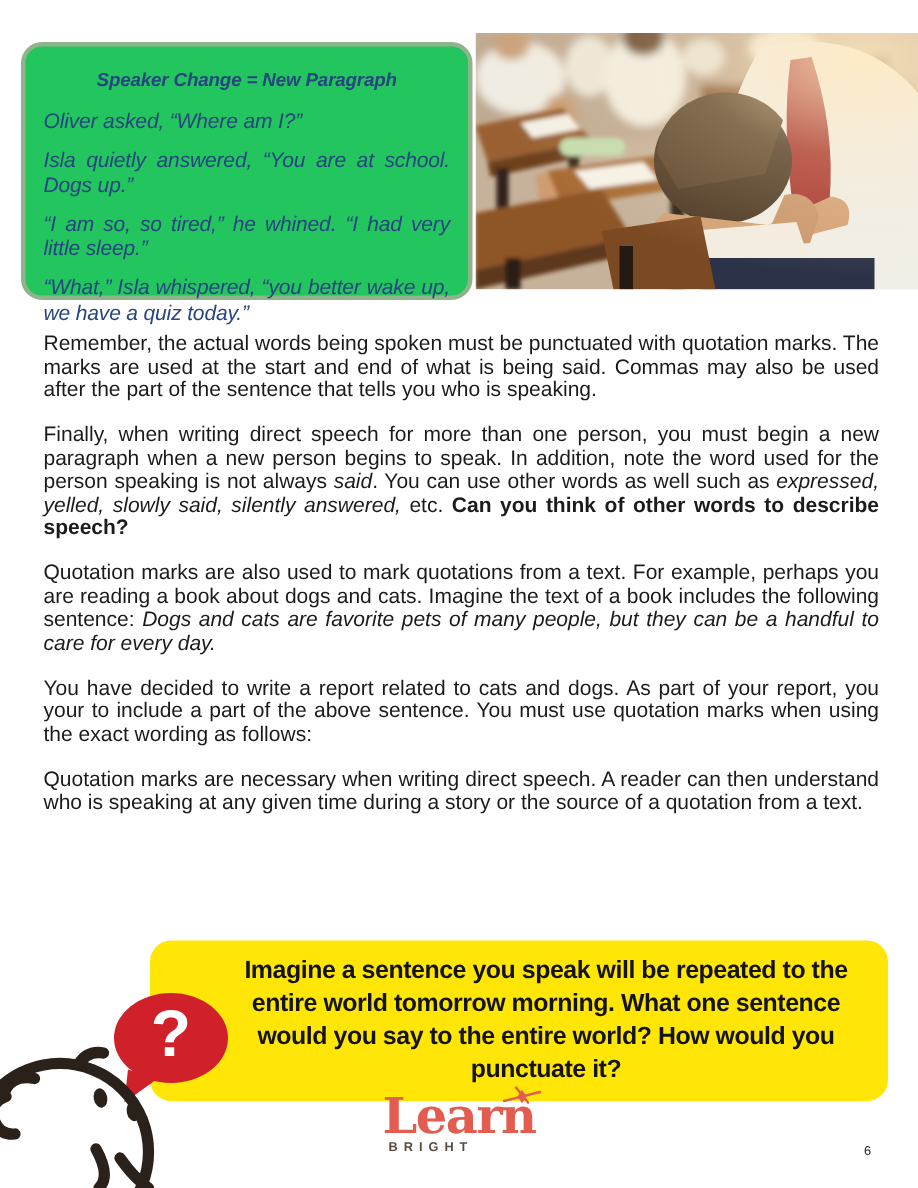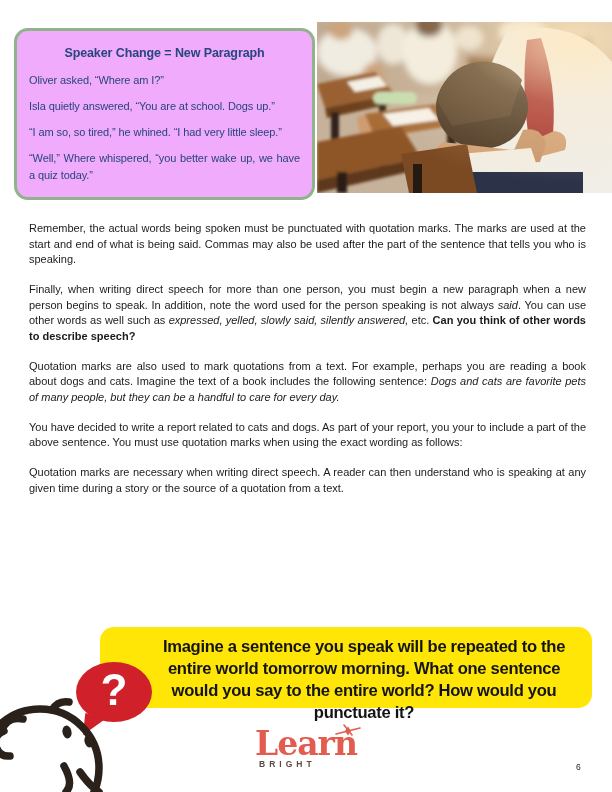--- a/index.html
+++ b/index.html
@@ -5,45 +5,45 @@
   html,body{margin:0;padding:0;background:#888;}
   .page{
     position:relative; width:612px; height:792px; margin:0 auto;
     background:#ffffff; overflow:hidden;
     font-family:"Liberation Sans", sans-serif; color:#1b1b1b;
   }
 
   
   .example-box{
     position:absolute; left:14px; top:28px; width:301px; height:172px;
-    box-sizing:border-box; background:#f0abfc; border:3px solid #8FB48B;
-    border-radius:14px; padding:15px 12px 6px;
+    box-sizing:border-box; background:#22c55e; border:3px solid #8FB48B;
+    border-radius:14px; padding:15px 12px 6px;font-style:italic;
   }
   .example-title{
     margin:0 0 12px; text-align:center; font-weight:bold;
     font-size:12.5px; line-height:14px; color:#27457F; letter-spacing:-0.1px;
   }
   .dialog-line{
-    margin:0 0 9.5px; font-size:11px; line-height:16.5px;
+    margin:0 0 9.5px; font-size:14px; line-height:16.5px;
     color:#27457F; text-align:justify; letter-spacing:-0.1px;
   }
 
   
   .photo{position:absolute; left:317px; top:22px; width:295px; height:171px; overflow:hidden;}
   .photo svg{display:block;}
 
   
   .body-text{position:absolute; left:29px; top:221px; width:557px;}
-  .body-para{margin:0 0 14.5px; font-size:11px; line-height:15.5px; text-align:justify;}
+  .body-para{margin:0 0 14.5px; font-size:14px; line-height:15.5px; text-align:justify;}
   .body-para span.italic{font-style:italic;}
   .body-para span.bold{font-weight:bold;}
 
   
   .question-box{
-    position:absolute; left:100px; top:627px; width:492px; height:81px;
+    position:absolute; left:100px; top:627px; width:492px; height:107px;
     box-sizing:border-box; background:#FFE607; border-radius:14px;
   }
   .question-text{
     margin:9px 26px 0 62px; font-size:16.6px; line-height:22px;
     font-weight:bold; color:#141414; text-align:center; letter-spacing:-0.3px;
   }
 
   
   .q-bubble{
     position:absolute; left:76px; top:662px; width:76px; height:60px;
@@ -79,21 +79,21 @@
 </head>
 <body>
 
 <div class="page">
 
   <div class="example-box">
     <p class="example-title">Speaker Change = New Paragraph</p>
     <p class="dialog-line">Oliver asked, “Where am I?”</p>
     <p class="dialog-line">Isla quietly answered, “You are at school. Dogs up.”</p>
     <p class="dialog-line">“I am so, so tired,” he whined. “I had very little sleep.”</p>
-    <p class="dialog-line">“Well,” Where whispered, “you better wake up, we have a quiz today.”</p>
+    <p class="dialog-line">“What,” Isla whispered, “you better wake up, we have a quiz today.”</p>
   </div>
 
   <div class="photo">
     <svg viewBox="0 0 295 171" width="295" height="171" preserveAspectRatio="none">
       <defs>
         <filter id="blur3" x="-20%" y="-20%" width="140%" height="140%">
             <feGaussianBlur stdDeviation="3"></feGaussianBlur>
           </filter>
         <filter id="blur15" x="-20%" y="-20%" width="140%" height="140%">
             <feGaussianBlur stdDeviation="1.4"></feGaussianBlur>

